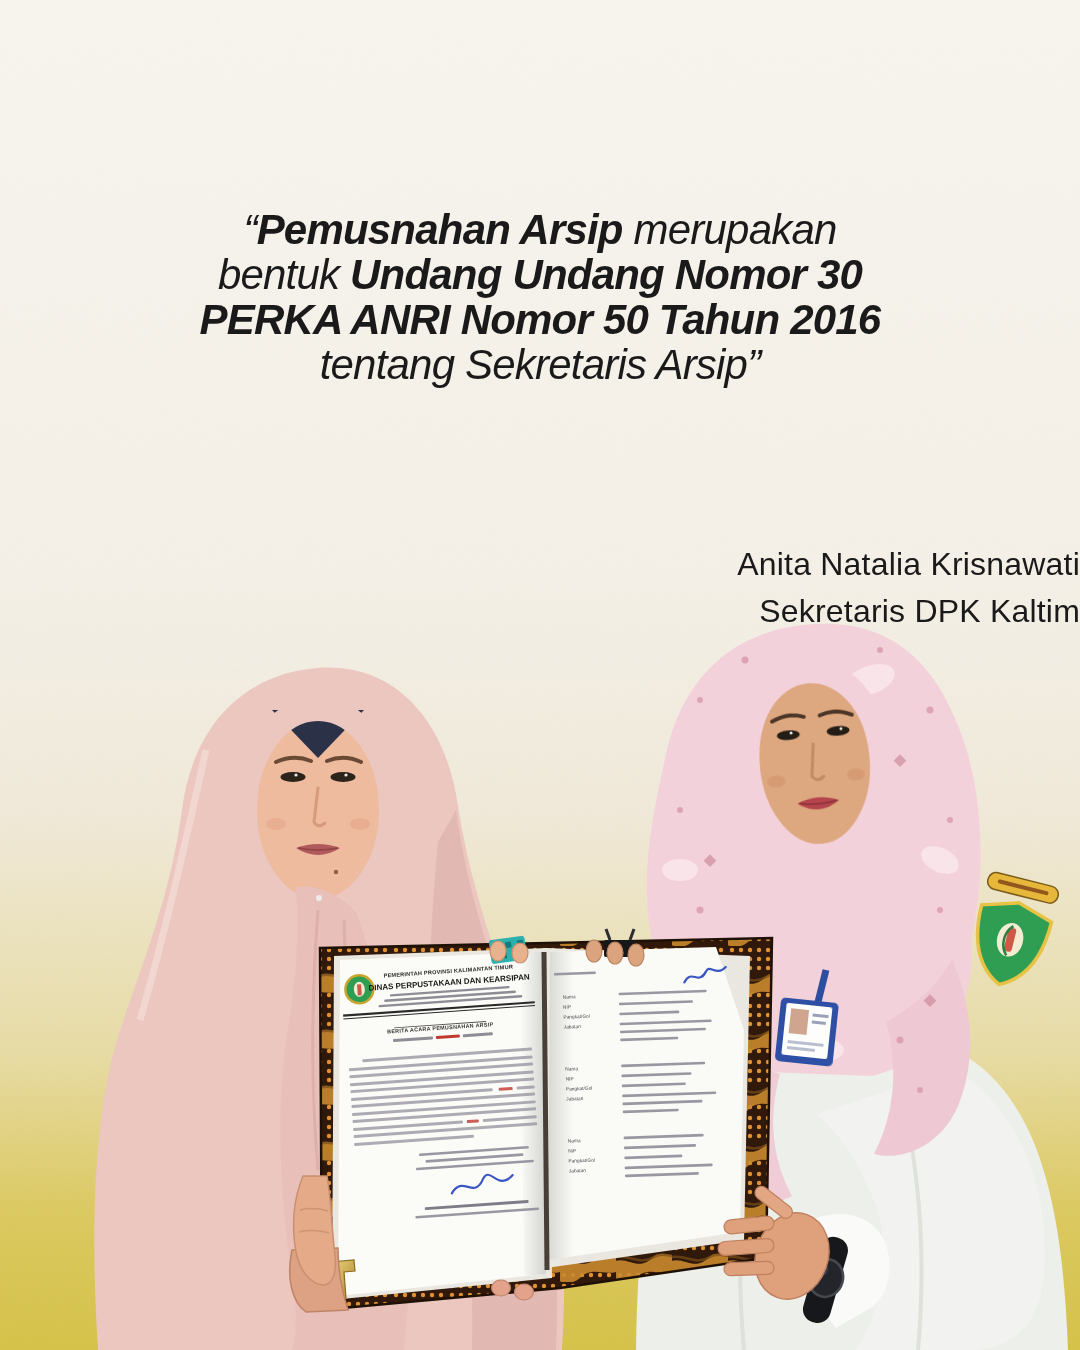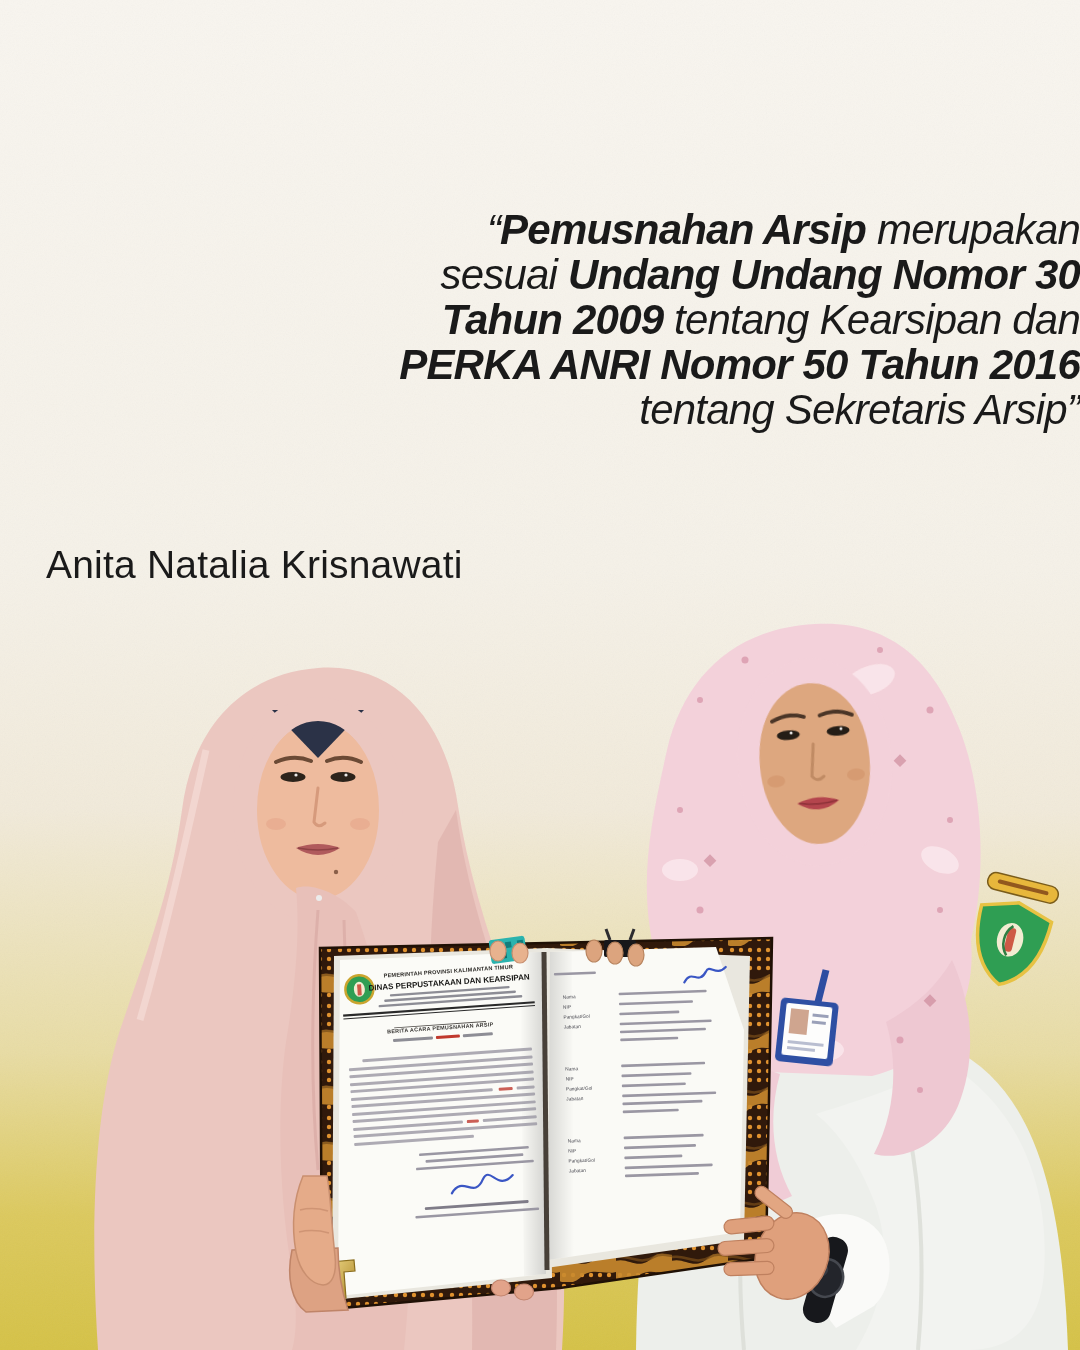--- a/index.html
+++ b/index.html
@@ -2,27 +2,27 @@
 <html><head>
 <meta charset="utf-8">
 <style>
   html,body{margin:0;padding:0;background:#e9e6dd;}
   .canvas{position:relative;width:1080px;height:1350px;overflow:hidden;
           font-family:"Liberation Sans",sans-serif;}
   .bg{position:absolute;inset:0;
       background:linear-gradient(180deg,#f8f5ef 0%,#f5f1e8 42%,#f1eada 60%,
                  #e8dca4 78%,#dcc95e 90%,#d5c247 100%);}
   .grain{position:absolute;inset:0;pointer-events:none;}
-  .quote{position:absolute;left:0;right:0;top:207px;text-align:right;
+  .quote{position:absolute;left:0;right:0;top:207px;text-align:center;
          font-style:italic;font-weight:400;font-size:42px;line-height:45px;
          letter-spacing:-0.8px;color:#1a1a1a;}
   .quote b{font-weight:700;}
-  .attr{position:absolute;left:0;right:0;top:541px;text-align:left;
-        font-size:39px;line-height:47px;font-weight:400;color:#1a1a1a;
-        letter-spacing:0.2px;margin-left:46px;}
+  .attr{position:absolute;left:0;right:0;top:541px;text-align:right;
+        font-size:32px;line-height:47px;font-weight:400;color:#1a1a1a;
+        letter-spacing:0.2px;}
   .photo{position:absolute;left:0;top:610px;width:1080px;height:740px;}
   svg text{font-family:"Liberation Sans",sans-serif;}
 </style>
 </head>
 <body>
 
 <div class="canvas">
 
   <div class="bg"></div>
 
@@ -31,28 +31,28 @@
       <filter id="grainF">
         <feTurbulence type="fractalNoise" baseFrequency="0.9" numOctaves="2" result="n"></feTurbulence>
         <feColorMatrix in="n" type="saturate" values="0"></feColorMatrix>
       </filter>
     </defs>
     <rect width="1080" height="1350" filter="url(#grainF)" opacity="0.05"></rect>
   </svg>
 
   <div class="quote">
     <div><span>“</span><b>Pemusnahan Arsip</b><span> merupakan</span></div>
-    <div><span>sesuai </span><b>Undang Undang Nomor 30</b></div>
-    <div><b>Tahun 2009</b><span> tentang Kearsipan dan</span></div>
+    <div><span>bentuk </span><b>Undang Undang Nomor 30</b></div>
     <div><b>PERKA ANRI Nomor 50 Tahun 2016</b></div>
     <div><span>tentang Sekretaris Arsip”</span></div>
   </div>
 
   <div class="attr">
     <div>Anita Natalia Krisnawati</div>
+    <div>Sekretaris DPK Kaltim</div>
   </div>
 
   <svg class="photo" viewBox="0 0 1080 740">
     <defs>
       <pattern id="batik" width="56" height="56" patternUnits="userSpaceOnUse">
         <rect width="56" height="56" fill="#30190b"></rect>
         <g fill="#e0922f">
           <circle cx="4" cy="4" r="2.2"></circle>
             <circle cx="13" cy="4" r="2.2"></circle>
             <circle cx="22" cy="4" r="2.2"></circle>

